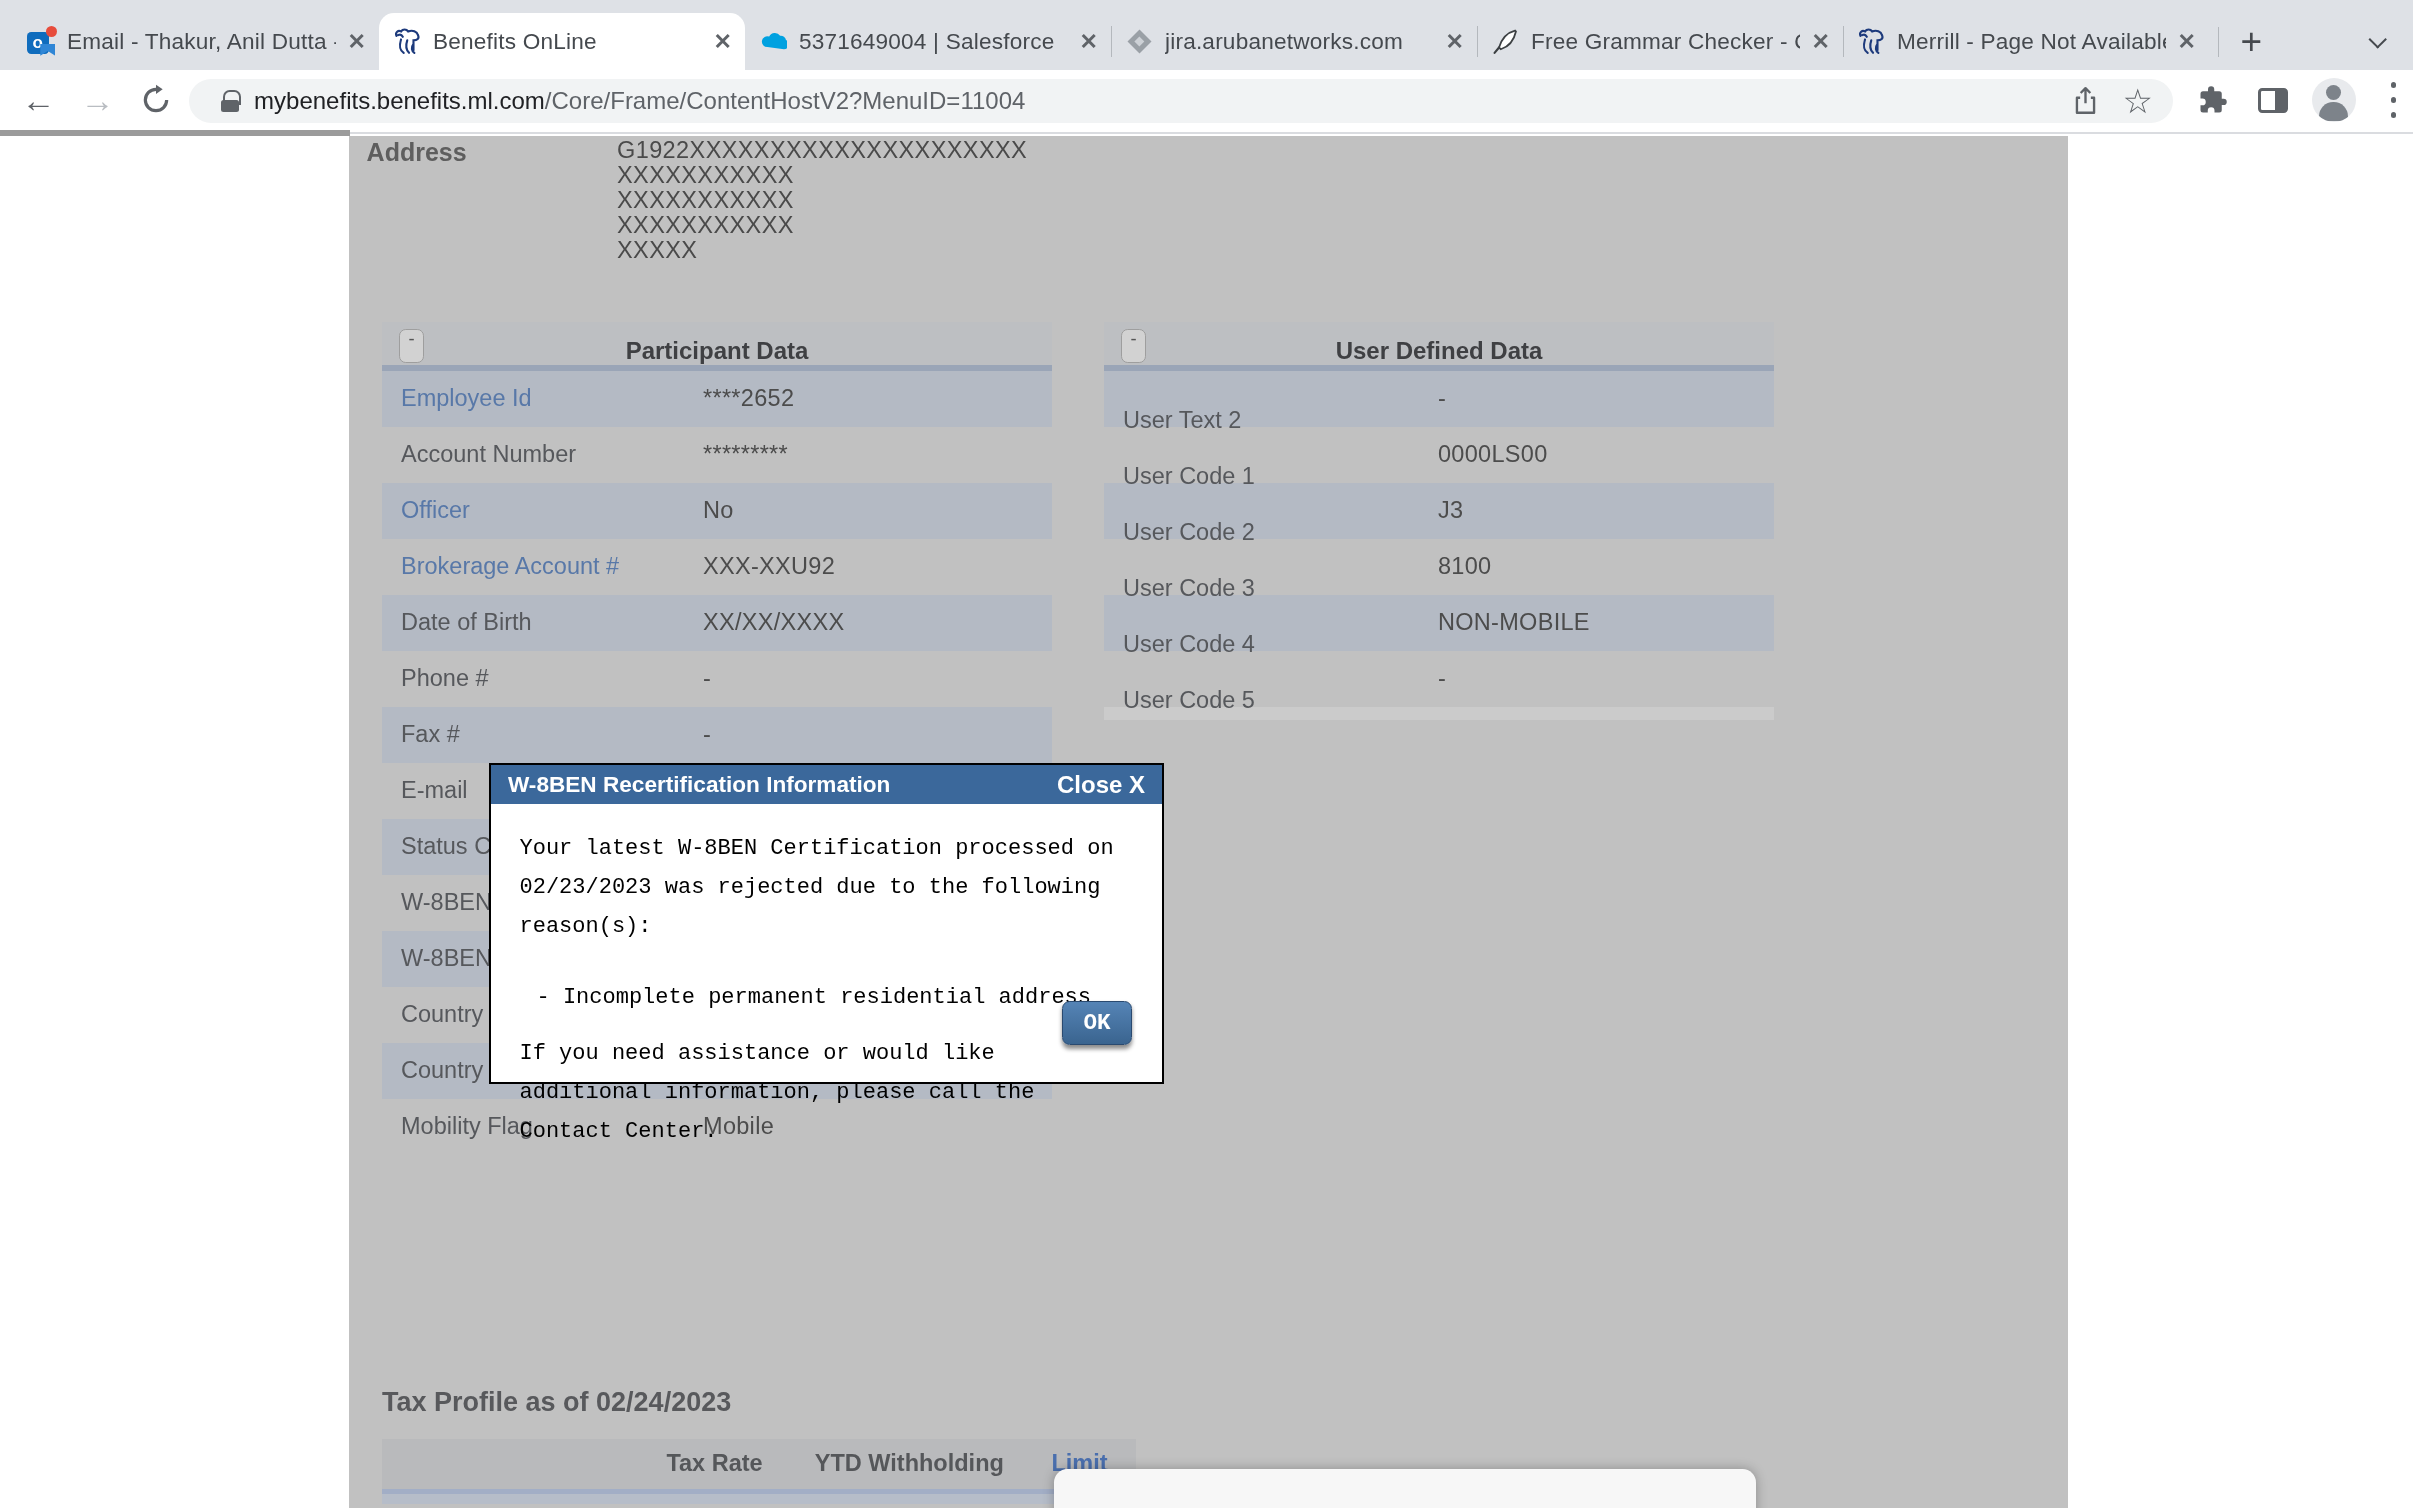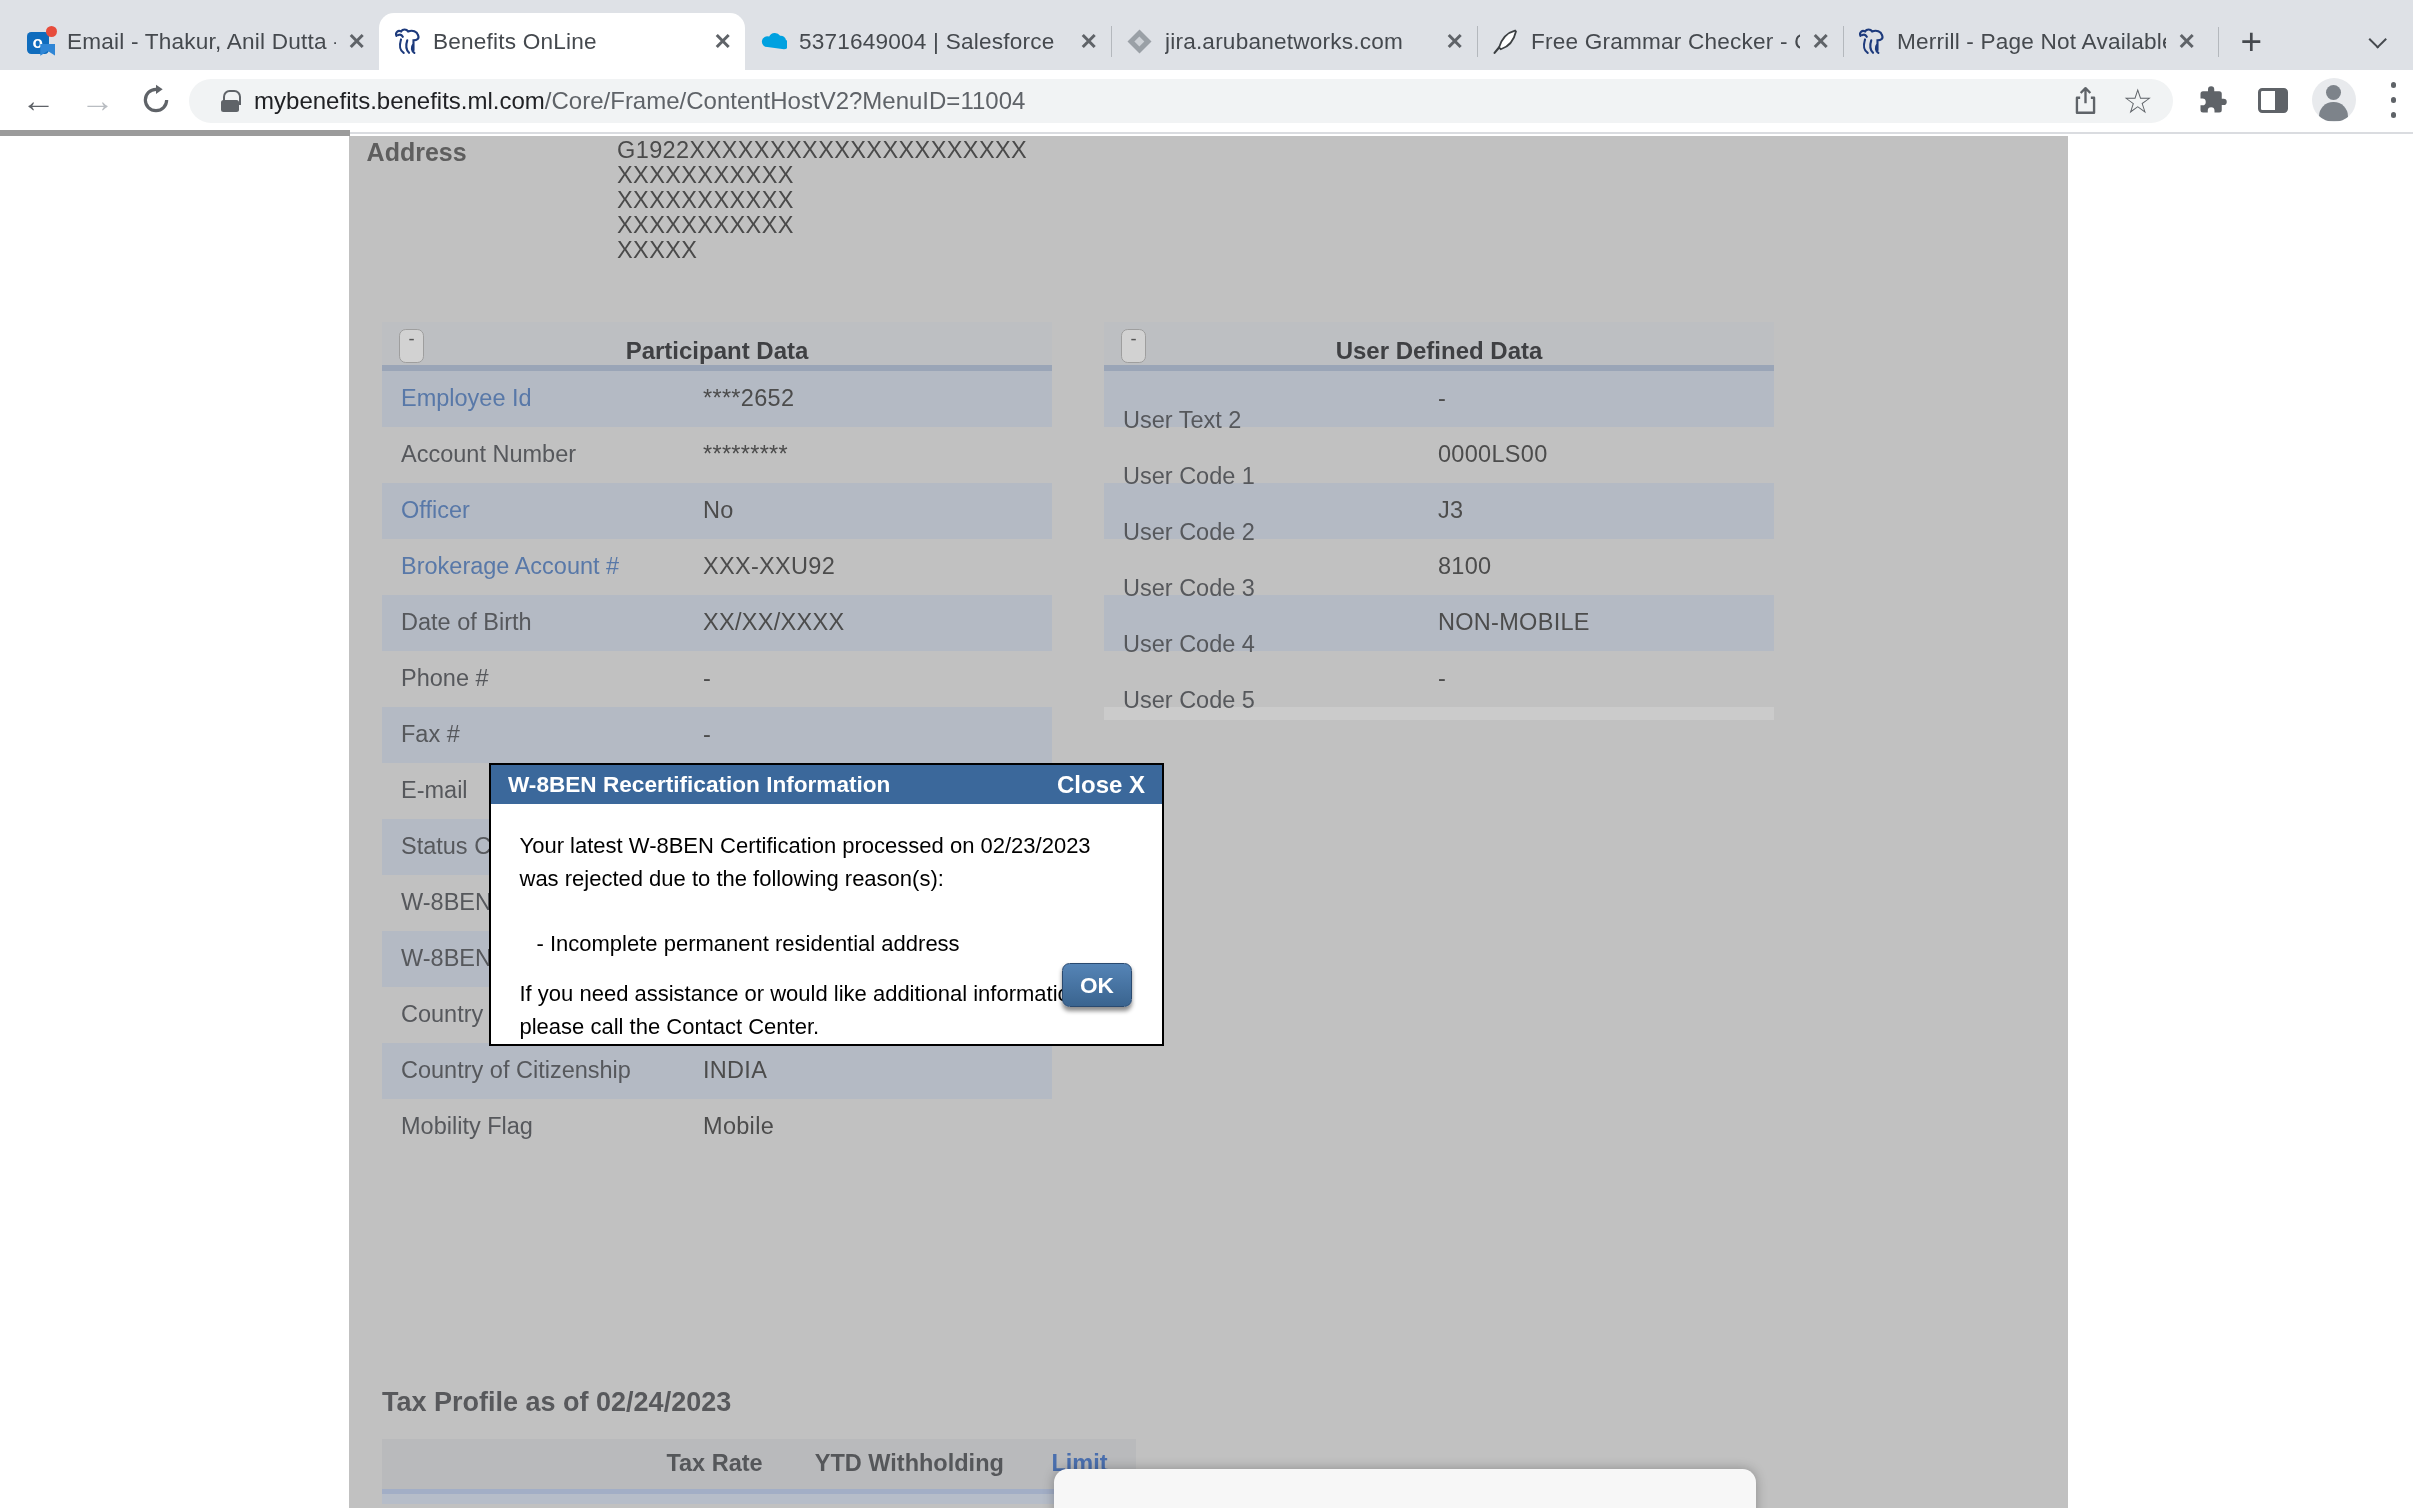--- a/index.html
+++ b/index.html
@@ -87,21 +87,21 @@
   .tax-c1 { width:168px; text-align:center; }
   .tax-c2 { width:235px; text-align:center; }
   .tax-c3 { width:117px; text-align:center; color:#4a6fae; }
   .tax-row-strip { height:10px; background:#b6bdc9; }
 
   
   .modal { position:absolute; left:489px; top:629px; width:675px; border:2.5px solid #000; background:#fff; z-index:10; }
   .modal-head { height:39px; background:#3b689b; display:flex; align-items:center; padding:0 17px; }
   .modal-title { color:#fff; font-size:22.6px; font-weight:bold; }
   .modal-close { margin-left:auto; color:#fff; font-size:24px; font-weight:bold; cursor:default; }
-  .modal-body { position:relative; height:240px; padding:25px 34px 0 28.5px; font-size:22px; line-height:33px; color:#000; }
+  .modal-body { position:relative; height:278px; padding:25px 34px 0 28.5px; font-size:22px; line-height:39px; color:#000;font-family:Liberation Mono, monospace; }
   .modal-body .p1 { margin-bottom:32px; }
   .modal-body .reason { margin-left:17px; margin-bottom:17px; }
   .ok-btn { position:absolute; right:30px; bottom:37px; width:70px; height:44px; border-radius:7.5px; background:linear-gradient(#5584b6, #3a648f); border:1.7px solid #2a4a70; color:#fff; font-weight:bold; font-size:22.6px; display:flex; align-items:center; justify-content:center; box-shadow:0 3.4px 4.2px rgba(0,0,0,0.45); }
 
   
   .white-box { position:absolute; left:1054px; top:1335px; width:702px; height:50px; background:#f7f7f7; border-radius:13.4px 13.4px 0 0; box-shadow:0 0 11.7px rgba(0,0,0,0.28); z-index:11; }
 </style>
 </head>
 <body>
 

